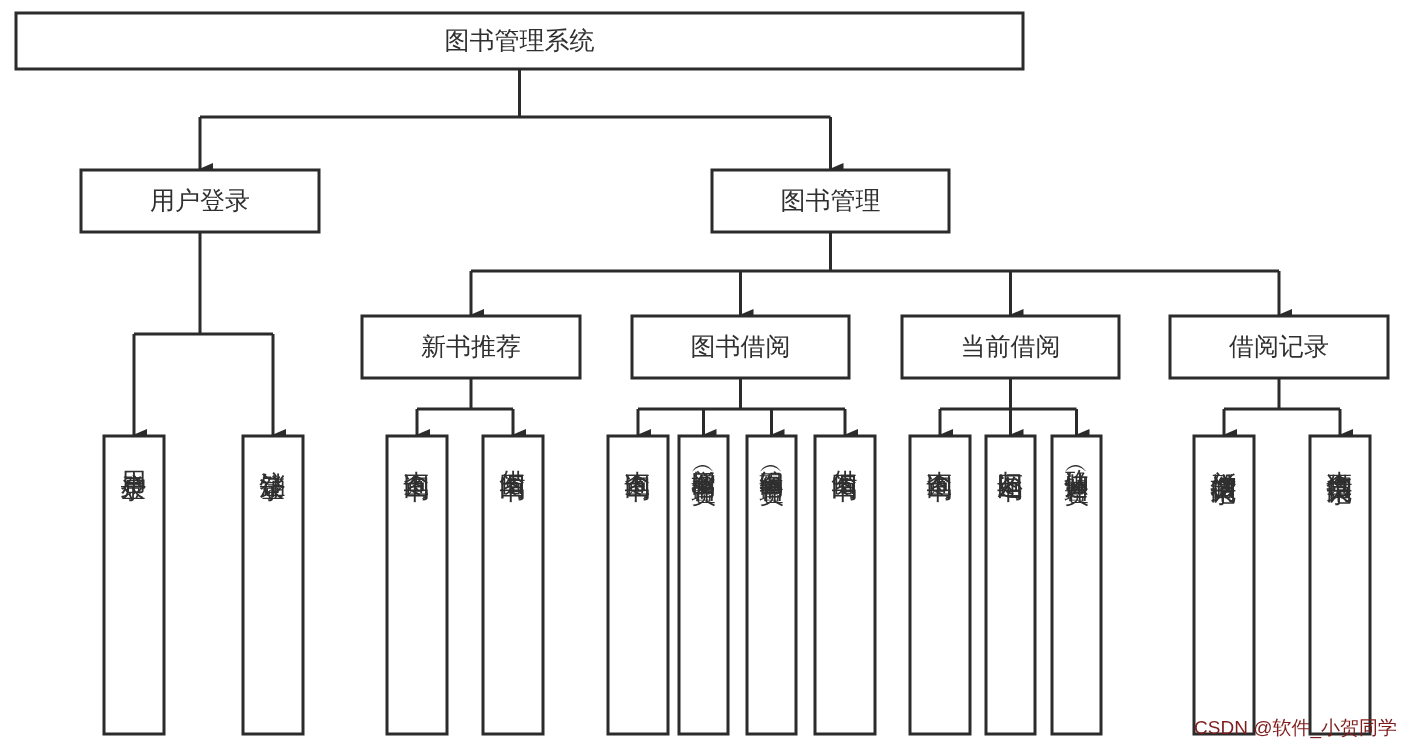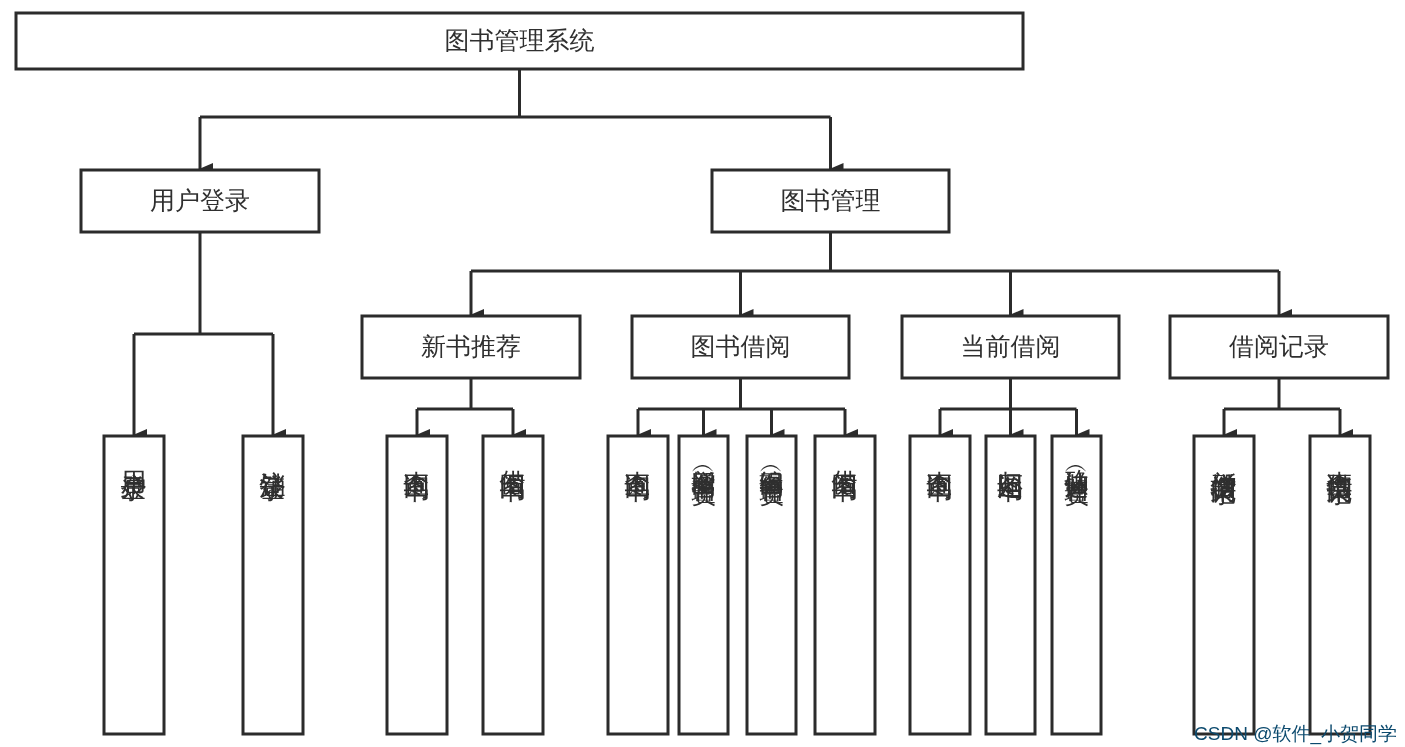--- a/index.html
+++ b/index.html
@@ -30,24 +30,24 @@
     text-orientation:upright;
     font-family:"Liberation Sans","DejaVu Sans",sans-serif;
     font-size:26px;
     line-height:1.0;
     color:#2f2f2f;
     letter-spacing:2px;
     white-space:nowrap;
   }
   #watermark{
     position:absolute;
-    right:8px;bottom:0;
+    right:8px;bottom:6px;
     font-family:"Liberation Sans","DejaVu Sans",sans-serif;
     font-size:19px;
-    color:#0c4a6e;
+    color:#7f1d1d;
     white-space:nowrap;
     pointer-events:none;
     text-align:right;
   }
 </style>
 </head>
 <body>
 
 <div id="diagram-root">
 

